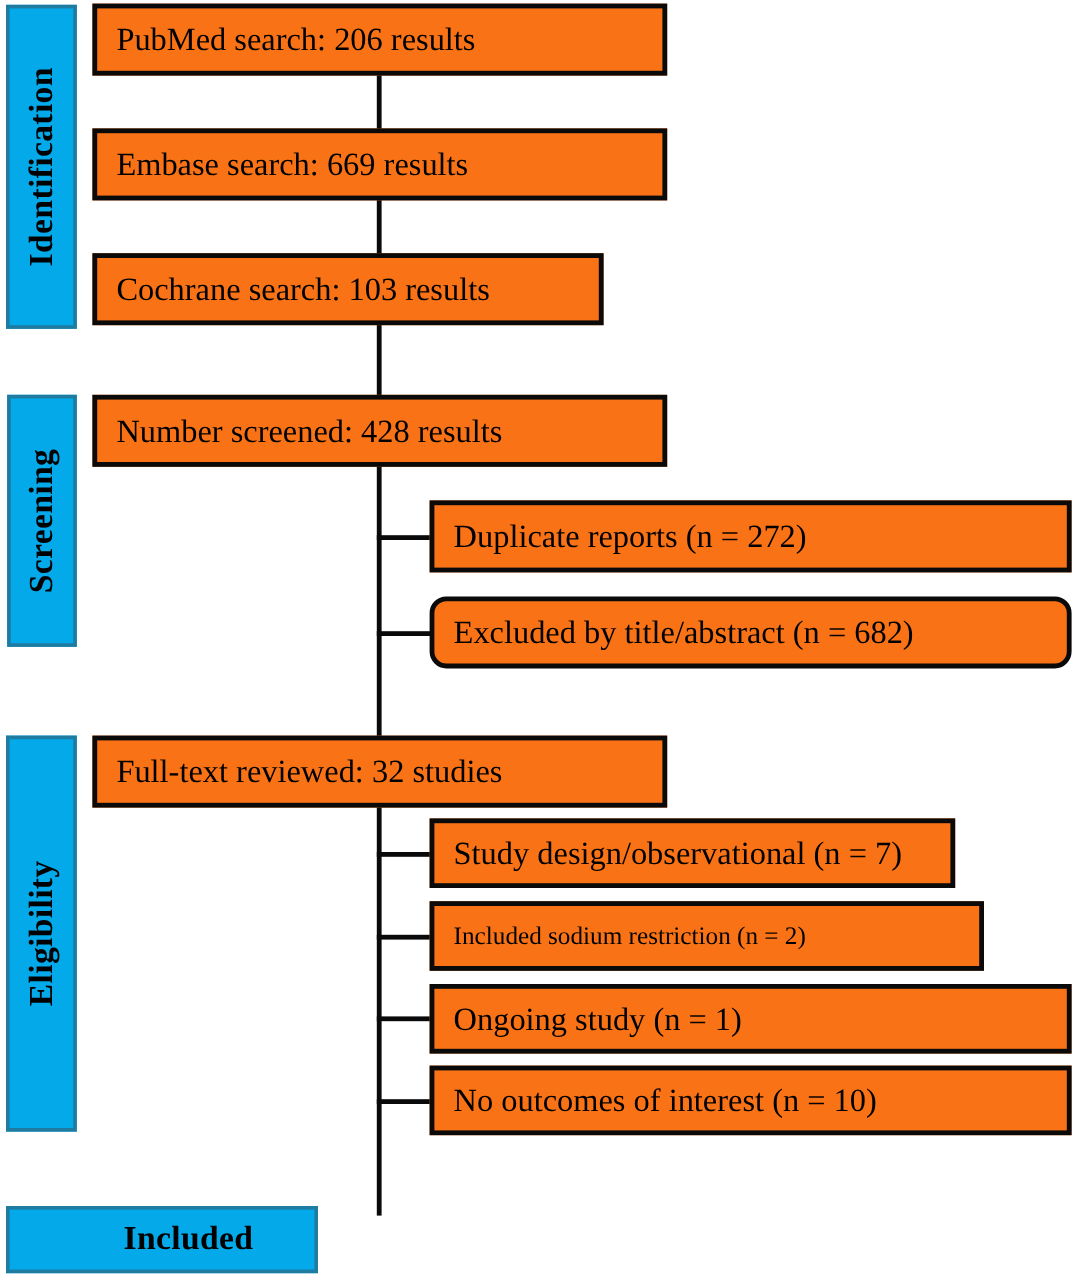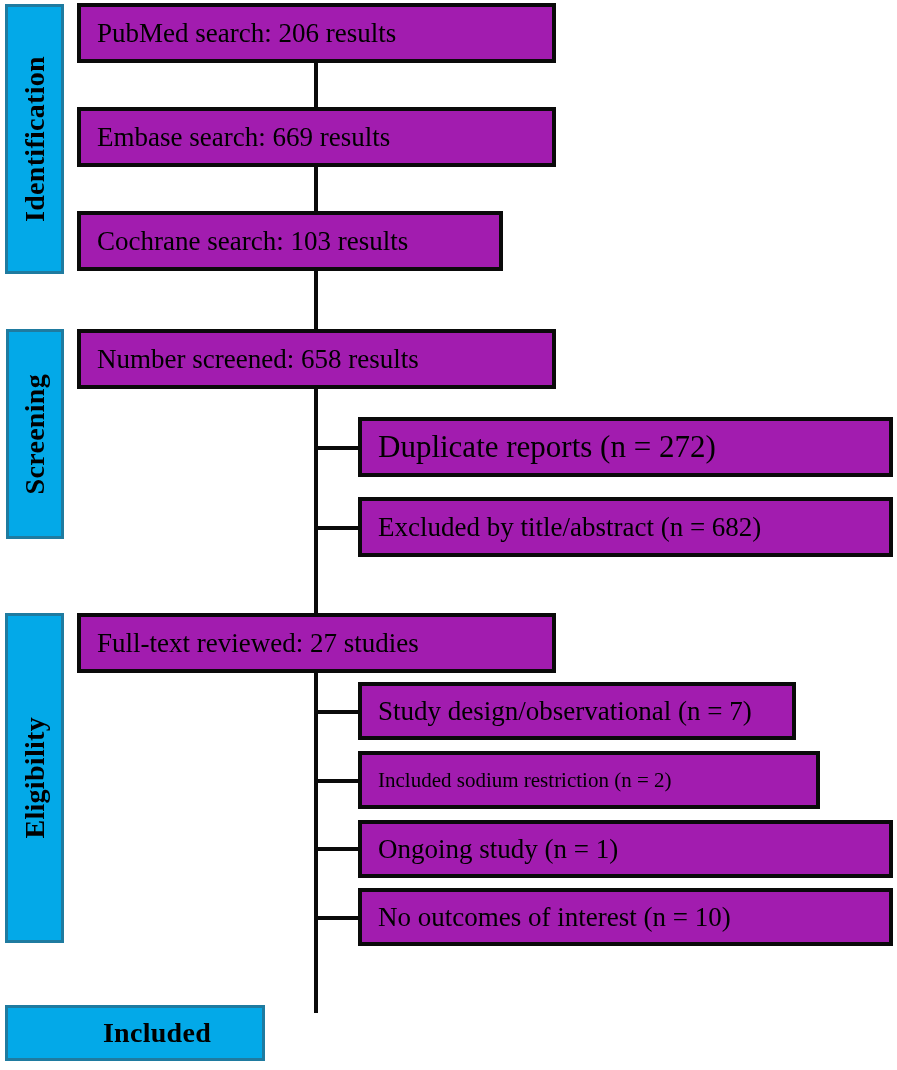--- a/index.html
+++ b/index.html
@@ -38,21 +38,21 @@
   }
   .stage-label.horizontal > span {
     white-space: nowrap;
     line-height: 1;
     margin-left: 44px;
   }
 
   
   .node {
     position: absolute;
-    background: #a21caf;
+    background: #f97316;
     border: 4px solid #0a0a0a;
     box-sizing: border-box;
     display: flex;
     align-items: center;
     color: #000000;
     font-family: "Liberation Serif", "DejaVu Serif", serif;
     line-height: 1.05;
     z-index: 3;
   }
   .node.left-align > span { padding-left: 16px; white-space: nowrap; }
@@ -120,32 +120,32 @@
 
   <div class="node left-align" style="left:77px; top:107px; width:479px; height:60px; font-size:27px;">
     <span>Embase search: 669 results</span>
   </div>
 
   <div class="node left-align" style="left:77px; top:211px; width:426px; height:60px; font-size:27px;">
     <span>Cochrane search: 103 results</span>
   </div>
 
   <div class="node left-align" style="left:77px; top:329px; width:479px; height:60px; font-size:27px;">
-    <span>Number screened: 658 results</span>
+    <span>Number screened: 428 results</span>
   </div>
 
   <div class="node left-align" style="left:77px; top:613px; width:479px; height:60px; font-size:27px;">
-    <span>Full-text reviewed: 27 studies</span>
+    <span>Full-text reviewed: 32 studies</span>
   </div>
 
-  <div class="node left-align" style="left:358px; top:417px; width:535px; height:60px; font-size:31px;">
+  <div class="node left-align" style="left:358px; top:417px; width:535px; height:60px; font-size:27px;">
     <span>Duplicate reports (n = 272)</span>
   </div>
 
-  <div class="node left-align" style="left:358px; top:497px; width:535px; height:60px; font-size:27px;">
+  <div class="node left-align" style="left:358px; top:497px; width:535px; height:60px; font-size:27px;border-radius:14px;">
     <span>Excluded by title/abstract (n = 682)</span>
   </div>
 
   <div class="node left-align" style="left:358px; top:682px; width:438px; height:58px; font-size:27px;">
     <span>Study design/observational (n = 7)</span>
   </div>
 
   <div class="node left-align" style="left:358px; top:751px; width:462px; height:58px; font-size:21px;">
     <span>Included sodium restriction (n = 2)</span>
   </div>

